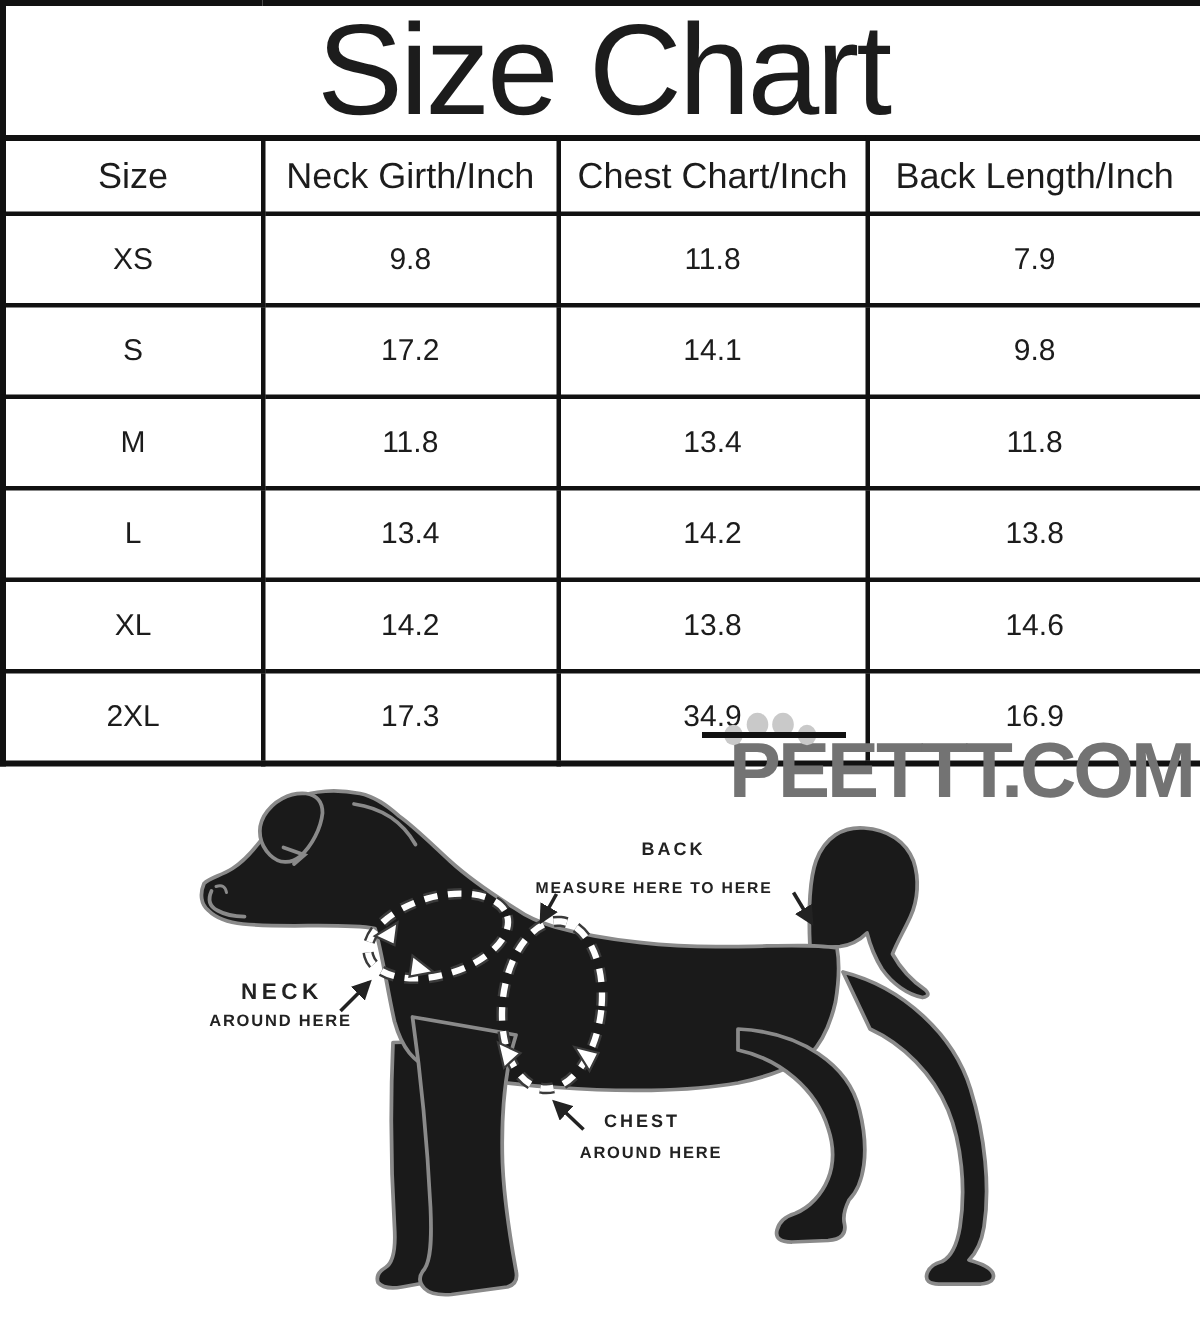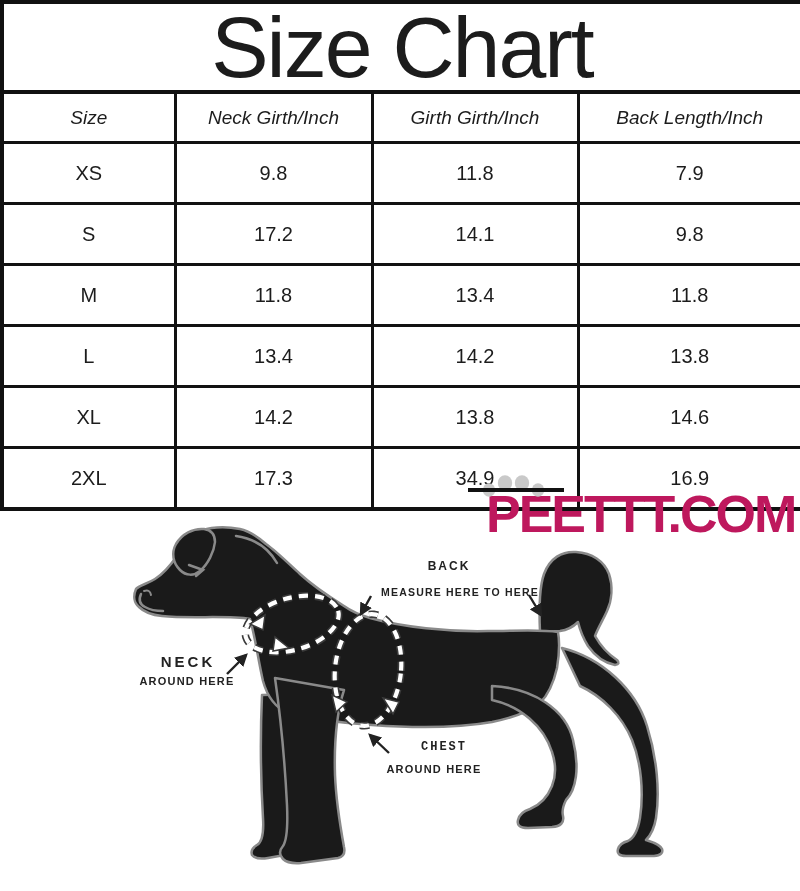--- a/index.html
+++ b/index.html
@@ -13,61 +13,61 @@
     border-collapse:collapse;table-layout:fixed;z-index:1;
   }
   .size-table td{
     border:3px solid #111;text-align:center;vertical-align:middle;
     font-size:20px;color:#1c1c1c;padding:0;
   }
   .size-table .title-cell{
     height:86px;font-size:86px;letter-spacing:-2px;font-weight:400;
     border-bottom:4px solid #111;line-height:1;
   }
-  .size-table .hdr td{height:47px;font-size:19px;font-style:italic;}
+  .size-table .hdr td{height:47px;font-size:24px;}
   .size-table .row td{height:58px;text-align:center;}
   .size-table{border:4px solid #111;}
   
   .watermark{
     position:absolute;left:486px;top:488px;z-index:2;
     font-size:52px;font-weight:bold;letter-spacing:-2px;line-height:1;
-    color:#be185d;white-space:nowrap;
+    color:#737373;white-space:nowrap;
   }
   
   .overlay{position:absolute;left:0;top:0;width:800px;height:891px;z-index:3;}
   
   .lbl{position:absolute;z-index:4;transform:translateX(-50%);
        white-space:nowrap;color:#222;font-weight:bold;text-align:center;}
   .lbl-big{font-size:12px;letter-spacing:2px;}
   .lbl-sub{font-size:10.5px;letter-spacing:1.2px;}
   .back-title{left:449px;top:559px;}
-  .back-sub{left:460px;top:586px;}
+  .back-sub{left:436px;top:586px;}
   .neck-title{left:188px;top:653px;font-size:15px;letter-spacing:3px;}
   .neck-sub{left:187px;top:675px;font-size:11px;}
-  .chest-title{left:444px;top:740px;font-family:Liberation Mono, monospace;}
+  .chest-title{left:428px;top:740px;}
   .chest-sub{left:434px;top:763px;font-size:11px;}
 </style>
 </head>
 <body>
 
 <table class="size-table">
   <colgroup>
       <col style="width:173px">
       <col style="width:197px">
       <col style="width:206px">
       <col style="width:224px">
     </colgroup>
   <tbody>
     <tr>
       <td class="title-cell" colspan="4">Size Chart</td>
     </tr>
     <tr class="hdr">
       <td>Size</td>
       <td>Neck Girth/Inch</td>
-      <td>Girth Girth/Inch</td>
+      <td>Chest Chart/Inch</td>
       <td>Back Length/Inch</td>
     </tr>
     <tr class="row">
       <td>XS</td>
       <td>9.8</td>
       <td>11.8</td>
       <td>7.9</td>
     </tr>
     <tr class="row">
       <td>S</td>

